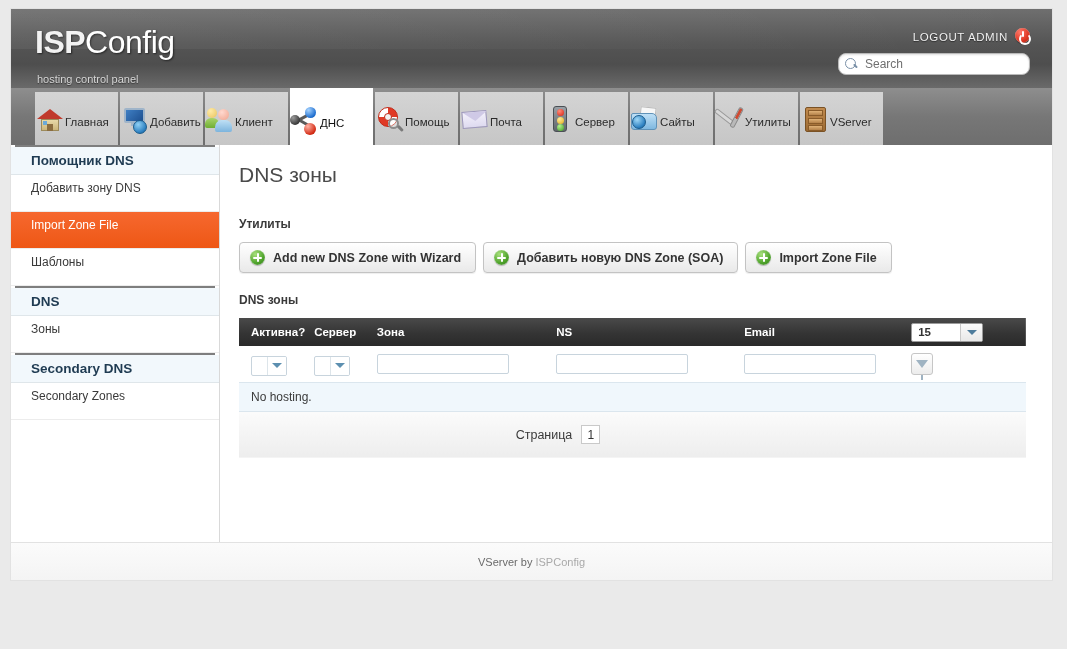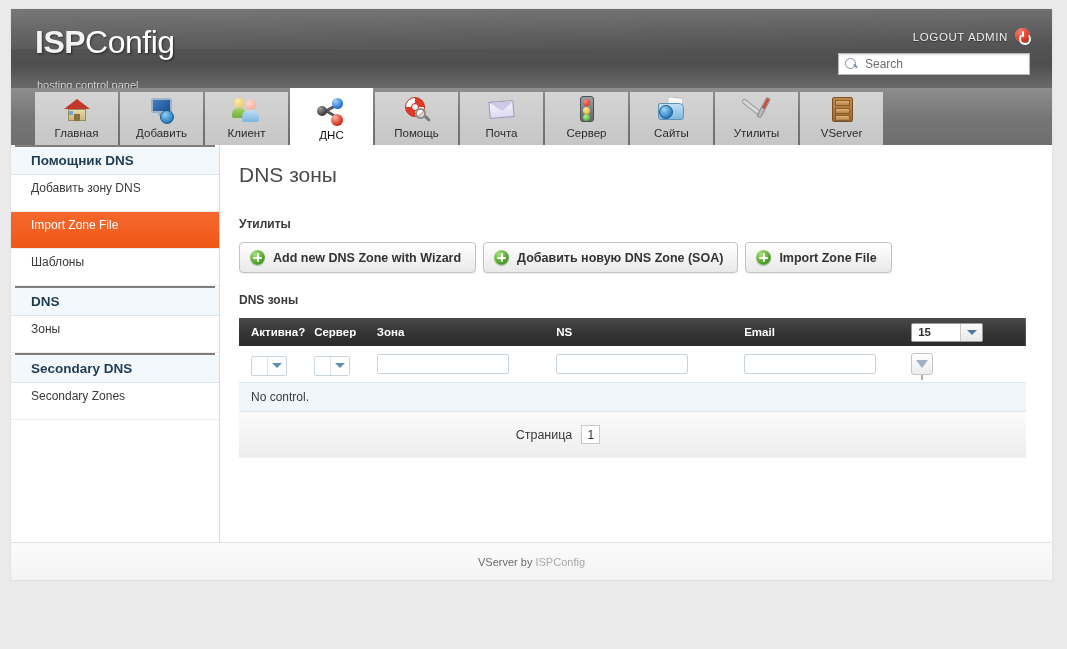--- a/index.html
+++ b/index.html
@@ -41,21 +41,21 @@
     position: absolute; left: 24px; top: 15px;
     font-size: 32px; letter-spacing: -0.5px;
     font-weight: bold;
     color: #ffffff;
     text-shadow: 1px 1px 2px rgba(0,0,0,0.55);
     font-family: "Liberation Sans", sans-serif;
   }
   .logo .isp { color: #f2f2f2; }
   .logo .config { color: #ffffff; font-weight: normal; }
   .tagline {
-    position: absolute; left: 26px; top: 70px;
+    position: absolute; left: 26px; top: 64px;
     font-size: 11px; color: #d6d6d6;
     text-shadow: 0 1px 1px rgba(0,0,0,0.5);
   }
   .logout {
     position: absolute; right: 44px; top: 22px;
     font-size: 11.5px; color: #f0f0f0;
     letter-spacing: 0.6px;
     text-shadow: 0 1px 1px rgba(0,0,0,0.5);
     cursor: pointer;
   }
@@ -75,21 +75,21 @@
     content: ""; position: absolute;
     left: 3.5px; top: 4.5px; width: 8px; height: 8px;
     border: 2px solid #fff; border-radius: 50%;
     border-top-color: transparent;
   }
   .searchbox {
     position: absolute; right: 22px; top: 44px;
     width: 192px; height: 22px;
     background: #ffffff;
     border: 1px solid #b9b9b9;
-    border-radius: 0;
+    border-radius: 8px;
     display: flex; align-items: center;
     box-shadow: inset 0 1px 2px rgba(0,0,0,0.12);
   }
   .search-icon {
     margin-left: 6px; width: 13px; height: 13px;
     position: relative; flex: none;
   }
   .search-icon::before {
     content:""; position:absolute; left:0; top:0;
     width:9px; height:9px; border:1.6px solid #7b91a8;
@@ -111,21 +111,21 @@
   .tabbar {
     position: relative; height: 57px;
     background: linear-gradient(to bottom, #8e8e8e 0%, #777777 50%, #6e6e6e 100%);
     padding-left: 24px;
     display: flex; align-items: flex-end;
   }
   .tab {
     width: 83px; height: 53px;
     margin-right: 2px;
     background: linear-gradient(to bottom, #d4d4d4 0%, #c6c6c6 100%);
-    display: flex; flex-direction: column;
+    display: flex; flex-direction: row;
     align-items: center; justify-content: flex-start;
     padding-top: 4px;
     cursor: pointer;
     position: relative;
   }
   .tab.active {
     background: #ffffff;
     height: 57px;
     padding-top: 10px;
   }
@@ -592,21 +592,21 @@
             <td>
               <input class="txt-filter em" type="text" value="" style="">
             </td>
             <td>
               <span class="funnel-btn">
                 <i class="funnel"></i>
               </span>
             </td>
           </tr>
           <tr class="noresults-row">
-            <td colspan="6">No control.</td>
+            <td colspan="6">No hosting.</td>
           </tr>
           <tr class="pager-row">
             <td colspan="6">
               <div class="pager-inner">
                 <span>Страница</span>
                 <span class="pagenum">1</span>
               </div>
             </td>
           </tr>
         </tbody>

